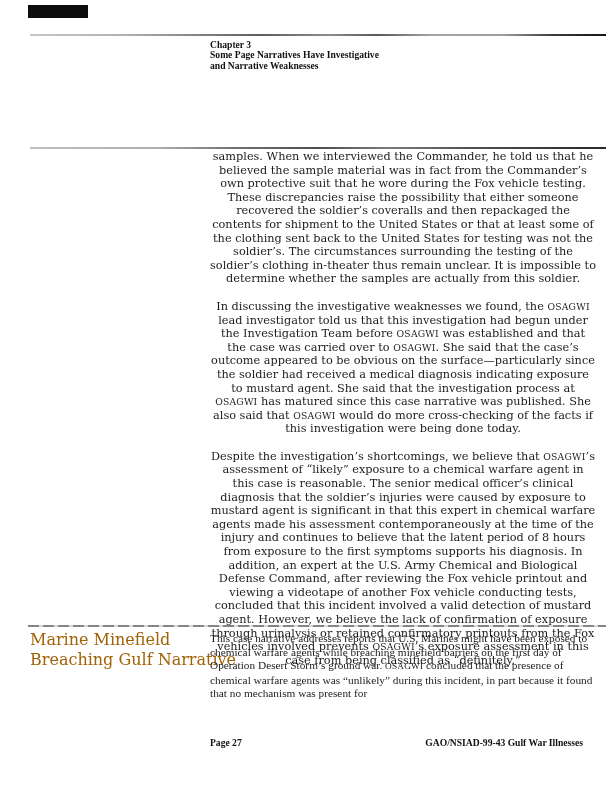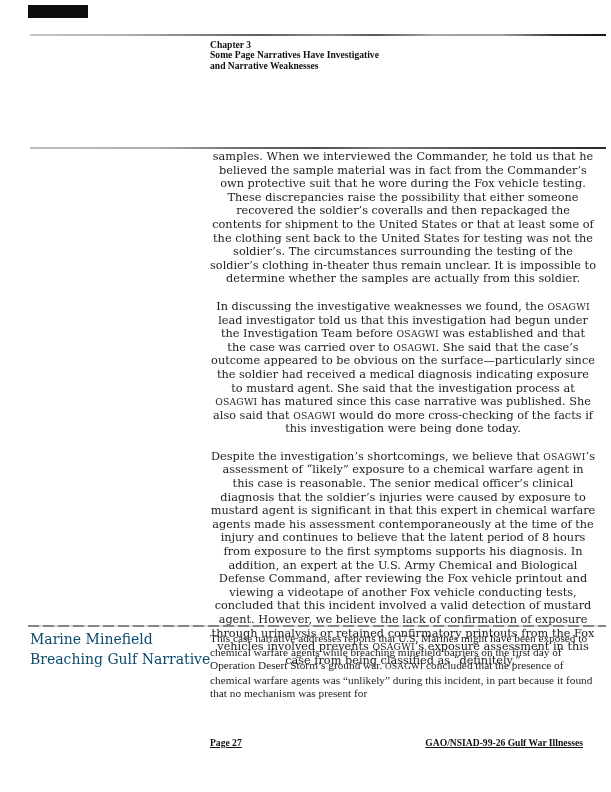--- a/index.html
+++ b/index.html
@@ -26,31 +26,31 @@
   }
 
   .main-col {
     position:absolute; left:210px; top:150px; width:386px;
     font-size:11.3px; line-height:13.6px; text-align:center;
   }
   .main-col p { margin:0 0 14px 0; }
 
   .section-heading {
     position:absolute; left:30px; top:630px;
-    font-size:14px; line-height:19.6px; color:#0c4a6e;
+    font-size:16px; line-height:19.6px; color:#a16207;
   }
   .section-col {
     position:absolute; left:210px; top:632px; width:388px;
     font-size:11.3px; line-height:13.6px;font-family:Liberation Serif, serif;
   }
 
   .footer-left, .footer-right {
     position:absolute; top:737px;
     font-family:"Liberation Serif", serif; font-weight:bold;
-    font-size:9.6px; color:#111; white-space:nowrap;text-decoration:underline;
+    font-size:9.6px; color:#111; white-space:nowrap;
   }
   .footer-left  { left:210px; }
   .footer-right { right:28px; }
 
   .sc { font-size:0.82em; letter-spacing:0.2px; }
 </style>
 </head>
 <body>
 
 <div class="page">
@@ -78,15 +78,15 @@
   <div class="section-heading">
     <div>Marine Minefield</div>
     <div>Breaching Gulf Narrative</div>
   </div>
 
   <div class="section-col">
     <p style="margin:0">This case narrative addresses reports that U.S. Marines might have been exposed to chemical warfare agents while breaching minefield barriers on the first day of Operation Desert Storm’s ground war. <span class="sc">OSAGWI</span> concluded that the presence of chemical warfare agents was “unlikely” during this incident, in part because it found that no mechanism was present for</p>
   </div>
 
   <div class="footer-left">Page 27</div>
-  <div class="footer-right">GAO/NSIAD-99-26 Gulf War Illnesses</div>
+  <div class="footer-right">GAO/NSIAD-99-43 Gulf War Illnesses</div>
 
 </div>
 
 </body></html>

